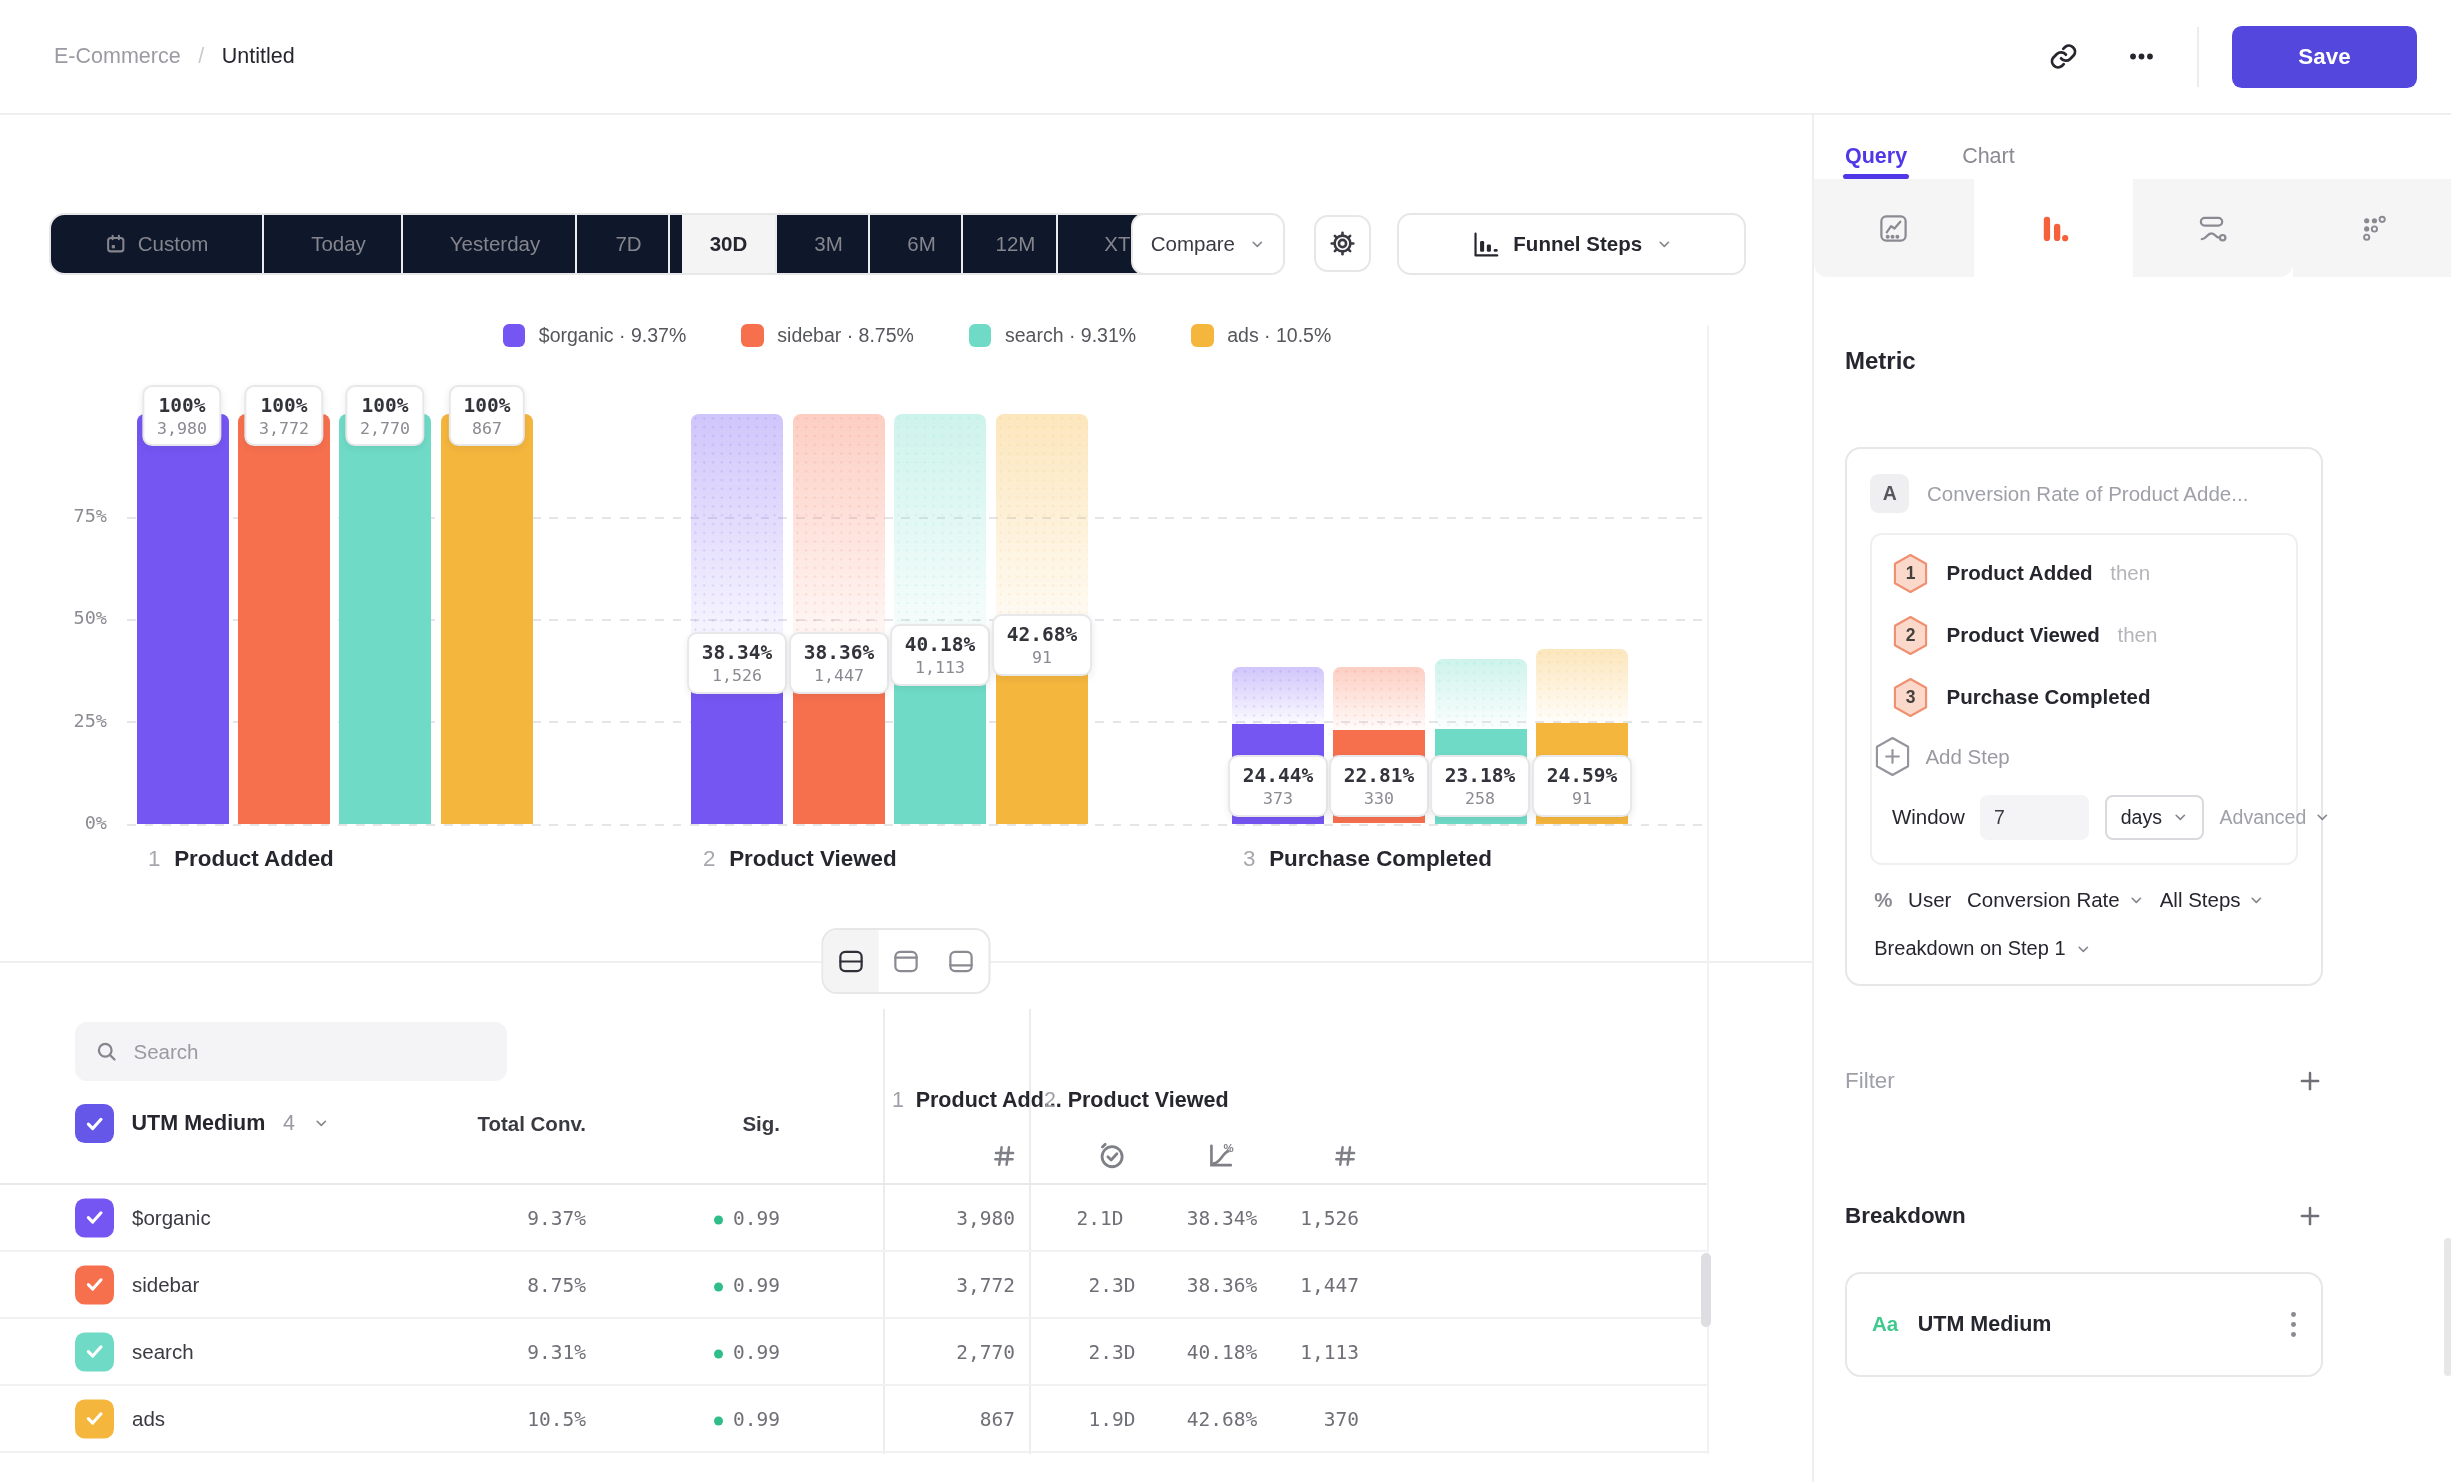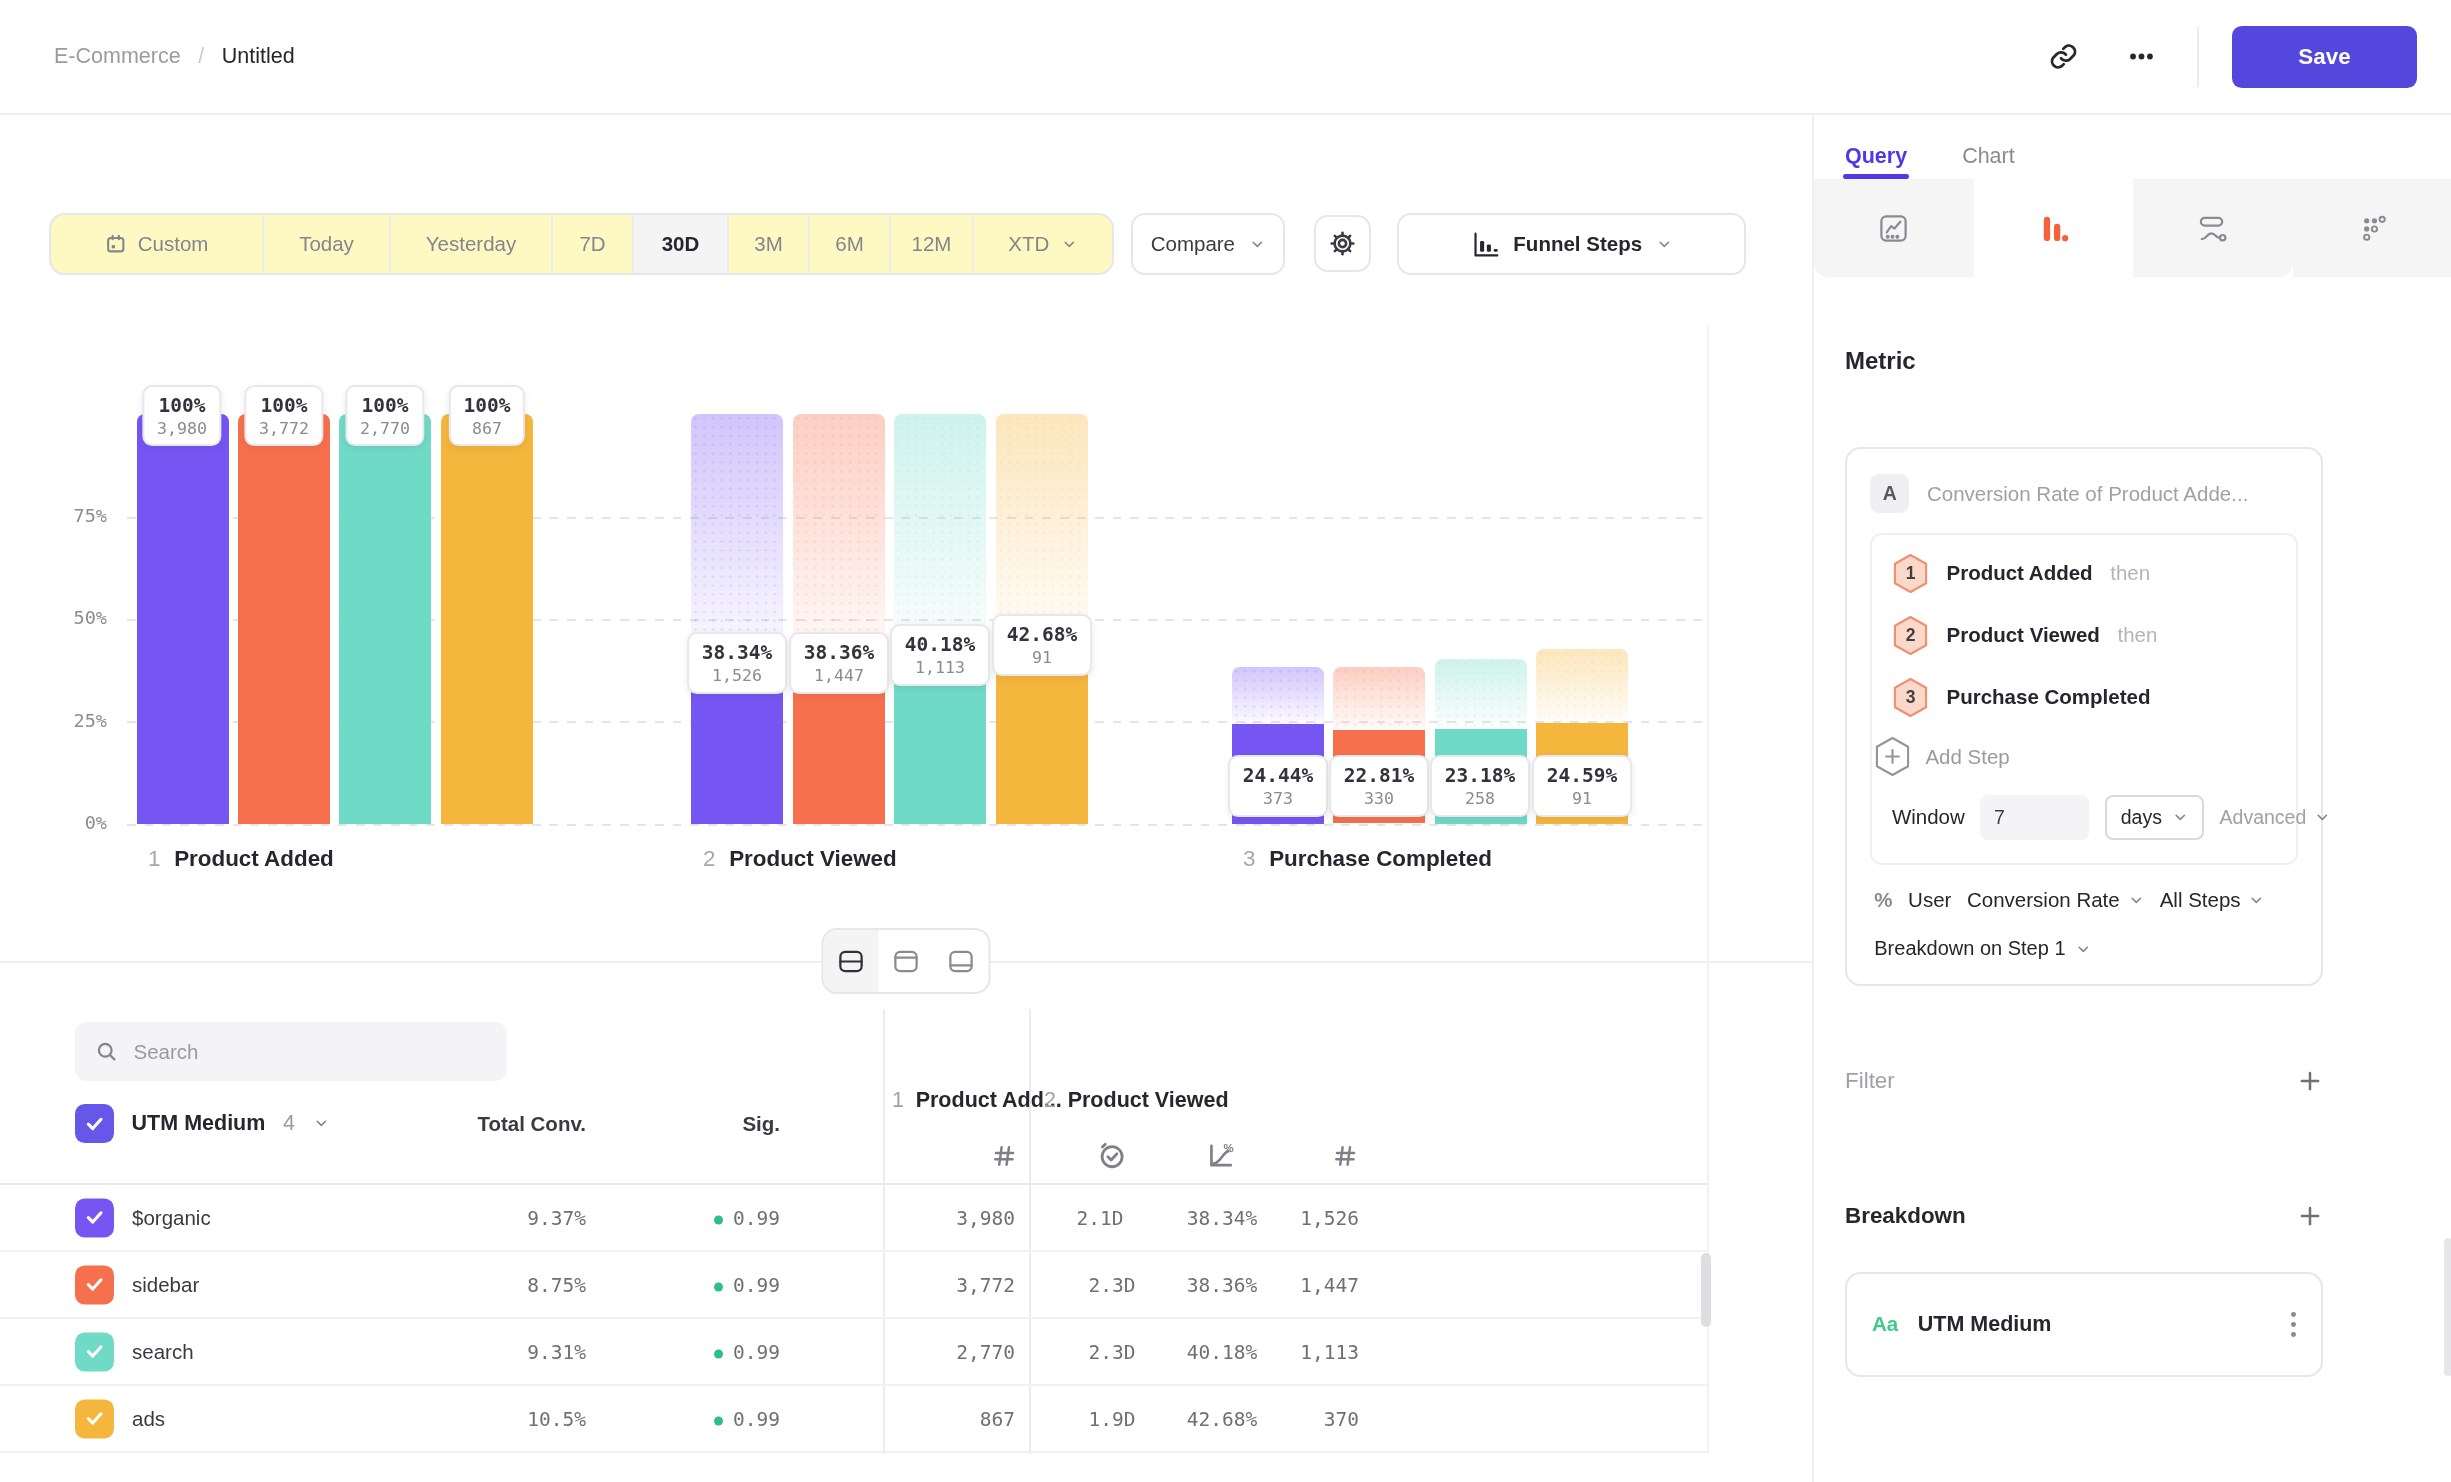--- a/index.html
+++ b/index.html
@@ -22,21 +22,21 @@
               font-weight:600; border:none; border-radius:9.8px; display:flex;
               align-items:center; justify-content:center; cursor:pointer; }
 
   
   .main { position:absolute; left:0; top:115px; width:1812px; height:1367px; background:#fff; }
   .panel { position:absolute; left:1812px; top:115px; width:640px; height:1367px;
            border-left:2px solid #EFEFF1; background:#fff; }
 
   
   .toolbar-seg { position:absolute; left:49px; top:98px; height:62px; display:flex;
-                 border:2px solid #E7E7EA; border-radius:15.6px; overflow:hidden; background:#fef9c3; }
+                 border:2px solid #E7E7EA; border-radius:15.6px; overflow:hidden; background:#0f172a;gap:12px; }
   .seg { display:flex; align-items:center; justify-content:center; gap:11.7px; font-size:20.5px;
          color:#85858D; border-right:2px solid #ECECEF; cursor:pointer; padding:0 3.9px; }
   .seg:last-child { border-right:none; }
   .seg.active { background:#F4F4F5; color:#26262E; font-weight:700; }
   .seg .cal { color:#85858D; display:flex; }
   .tb-btn { position:absolute; top:98px; height:62px; border:2px solid #E7E7EA; border-radius:13.7px;
             background:#fff; display:flex; align-items:center; justify-content:center; gap:13.7px;
             font-size:20.5px; color:#3A3A42; cursor:pointer; }
   .chev { color:#85858D; display:flex; }
 
@@ -256,20 +256,38 @@
           </svg>
         </span>
       <span style="font-weight:600;color:#26262E;">Funnel Steps</span>
       <span class="chev" id="funnel-chev">
           <svg width="16.6" height="16.6" viewBox="0 0 24 24" fill="none" stroke="currentColor" stroke-width="2.3" stroke-linecap="round" stroke-linejoin="round">
             <polyline points="6 9 12 15 18 9"></polyline>
           </svg>
         </span>
     </button>
 
+    <div class="legend" id="legend">
+        <div class="lg-item">
+          <span class="lg-sw" style="background: rgb(118, 86, 243);"></span>
+          <span>$organic · 9.37%</span>
+        </div>
+        <div class="lg-item">
+          <span class="lg-sw" style="background: rgb(247, 112, 78);"></span>
+          <span>sidebar · 8.75%</span>
+        </div>
+        <div class="lg-item">
+          <span class="lg-sw" style="background: rgb(111, 219, 199);"></span>
+          <span>search · 9.31%</span>
+        </div>
+        <div class="lg-item">
+          <span class="lg-sw" style="background: rgb(245, 182, 61);"></span>
+          <span>ads · 10.5%</span>
+        </div>
+      </div>
     <div class="chart" id="chart">
         <div class="gridline" style="top: 137px;"></div>
         <div class="ytick" style="top: 125px;">75%</div>
         <div class="gridline" style="top: 239px;"></div>
         <div class="ytick" style="top: 227px;">50%</div>
         <div class="gridline" style="top: 341px;"></div>
         <div class="ytick" style="top: 330px;">25%</div>
         <div class="gridline" style="top: 444px;"></div>
         <div class="ytick" style="top: 432px;">0%</div>
         <div class="bar solid1" style="left: 137px; top: 34px; height: 410px; background: rgb(118, 86, 243);"></div>

